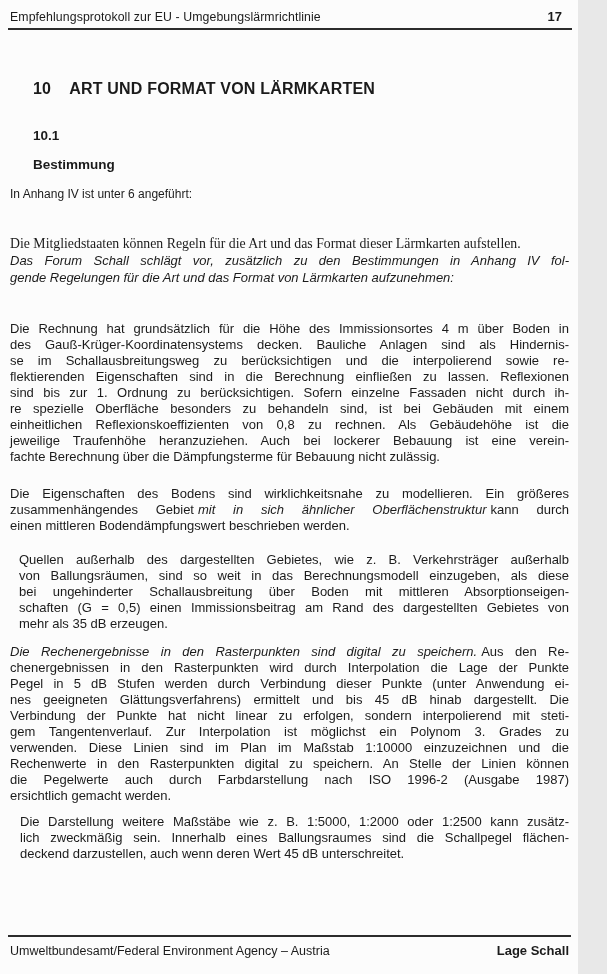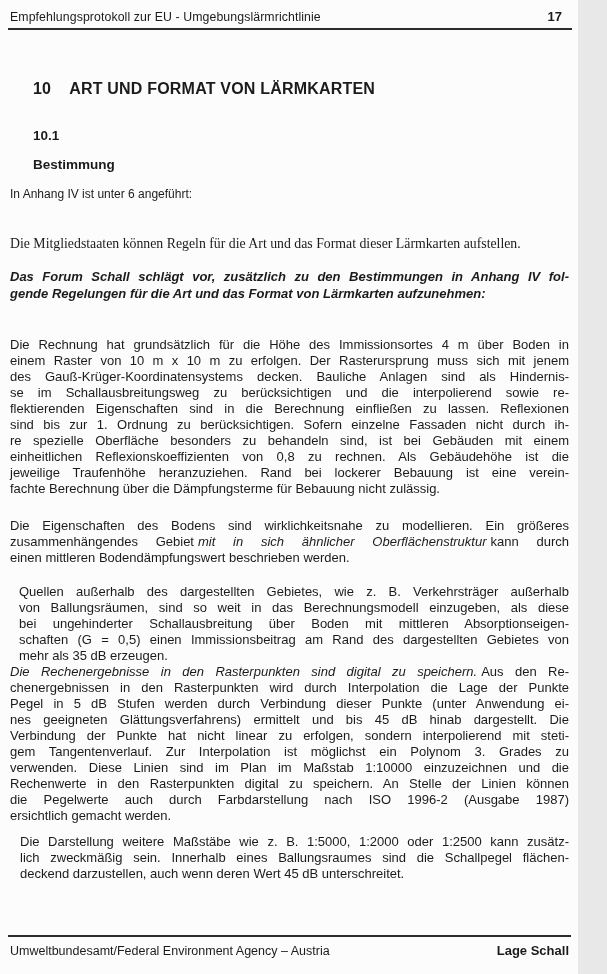--- a/index.html
+++ b/index.html
@@ -57,25 +57,25 @@
     font-size: 13.8px;
     line-height: 17px;
     white-space: nowrap;
   }
   .para {
     margin-left: 10px;
     margin-right: 9px;
     font-size: 13px;
     line-height: 16px;
   }
-  .proposal { margin-top: 16px; font-style: italic; line-height: 17px; font-weight: bold; }
+  .proposal { font-style: italic; line-height: 17px; }
   .p1 { margin-top: 35px; }
   .p2 { margin-top: 21px; }
   .p3 { margin-top: 18px; margin-left: 19px; }
-  .p4 { }
+  .p4 { margin-top: 12px; }
   .p5 { margin-top: 10px; margin-left: 20px; }
   .tline { text-align: left; }
   .just { text-align: justify; text-align-last: justify; }
   .it { font-style: italic; }
   .gl { margin-left: 4px; }
   .footer {
     position: absolute;
     left: 8px;
     right: 7px;
     bottom: 16px;
@@ -114,28 +114,27 @@
   <p class="quote">Die Mitgliedstaaten können Regeln für die Art und das Format dieser Lärmkarten aufstellen.</p>
 
 
   <div class="para proposal">
       <div class="tline just">Das Forum Schall schlägt vor, zusätzlich zu den Bestimmungen in Anhang IV fol-</div>
       <div class="tline">gende Regelungen für die Art und das Format von Lärmkarten aufzunehmen:</div>
     </div>
 
   <div class="para p1">
       <div class="tline just">Die Rechnung hat grundsätzlich für die Höhe des Immissionsortes 4 m über Boden in</div>
-      <div class="tline just">einem Raster von 10 m x 10 m zu erfolgen. Der Rasterursprung muss sich mit jenem</div>
       <div class="tline just">des Gauß-Krüger-Koordinatensystems decken. Bauliche Anlagen sind als Hindernis-</div>
       <div class="tline just">se im Schallausbreitungsweg zu berücksichtigen und die interpolierend sowie re-</div>
       <div class="tline just">flektierenden Eigenschaften sind in die Berechnung einfließen zu lassen. Reflexionen</div>
       <div class="tline just">sind bis zur 1. Ordnung zu berücksichtigen. Sofern einzelne Fassaden nicht durch ih-</div>
       <div class="tline just">re spezielle Oberfläche besonders zu behandeln sind, ist bei Gebäuden mit einem</div>
       <div class="tline just">einheitlichen Reflexionskoeffizienten von 0,8 zu rechnen. Als Gebäudehöhe ist die</div>
-      <div class="tline just">jeweilige Traufenhöhe heranzuziehen. Rand bei lockerer Bebauung ist eine verein-</div>
+      <div class="tline just">jeweilige Traufenhöhe heranzuziehen. Auch bei lockerer Bebauung ist eine verein-</div>
       <div class="tline">fachte Berechnung über die Dämpfungsterme für Bebauung nicht zulässig.</div>
     </div>
 
   <div class="para p2">
     <div class="tline just">Die Eigenschaften des Bodens sind wirklichkeitsnahe zu modellieren. Ein größeres</div>
     <div class="tline just"><span>zusammenhängendes Gebiet</span><span class="it gl">mit in sich ähnlicher Oberflächenstruktur</span><span class="gl">kann durch</span></div>
     <div class="tline">einen mittleren Bodendämpfungswert beschrieben werden.</div>
   </div>
 
   <div class="para p3">

